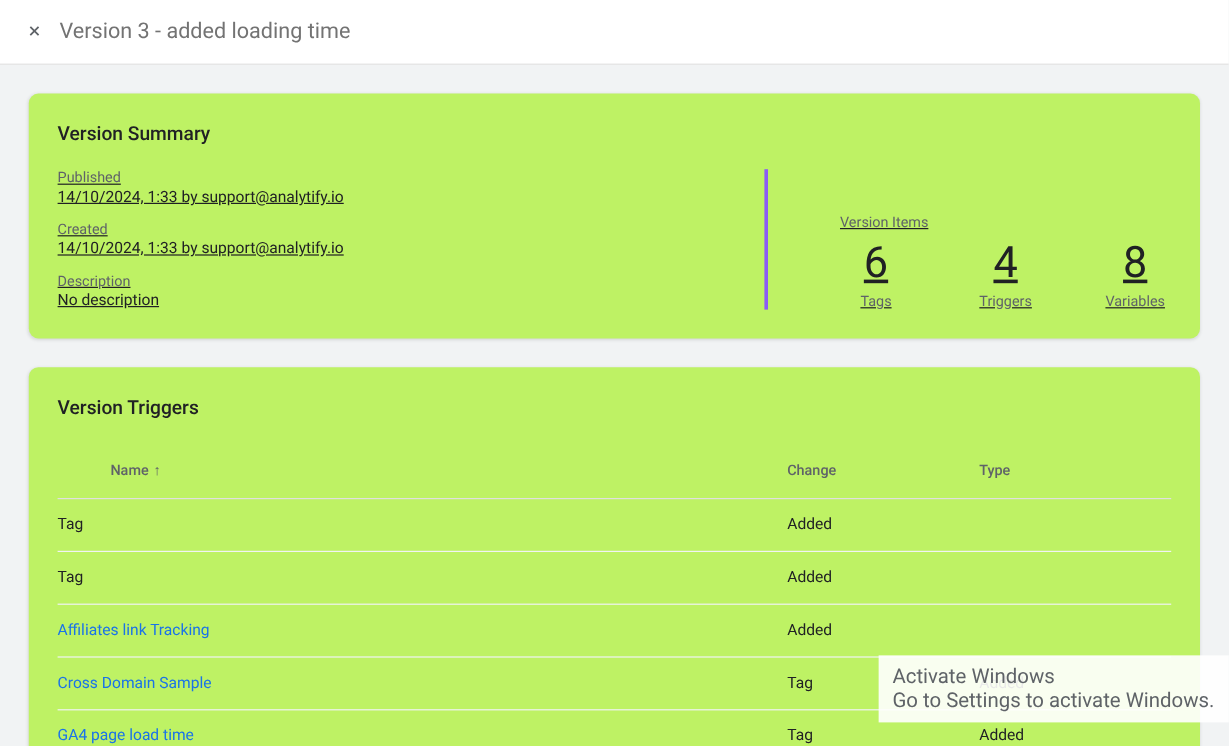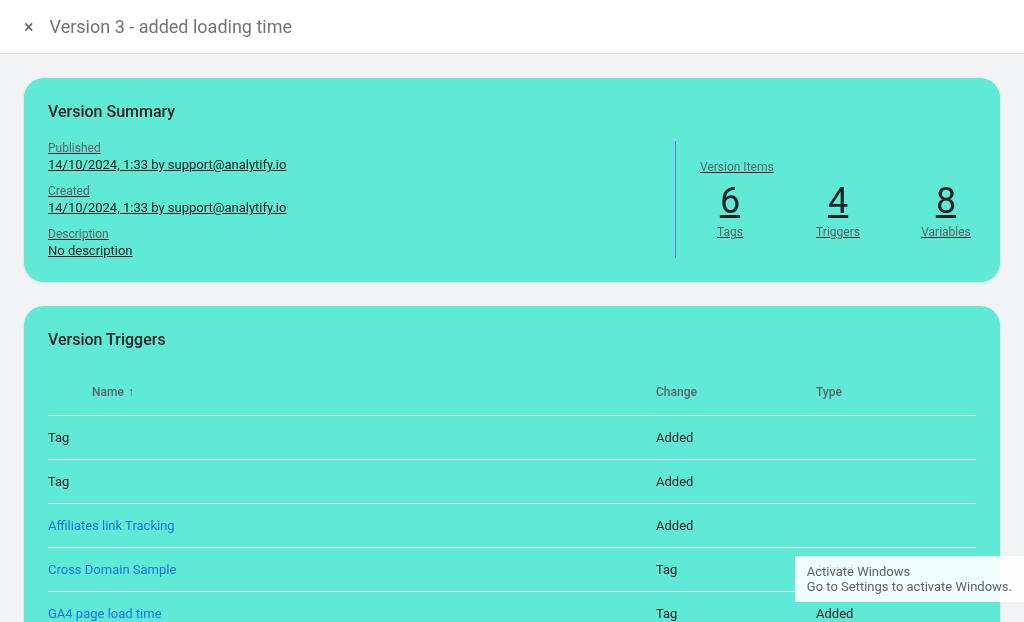--- a/index.html
+++ b/index.html
@@ -31,22 +31,22 @@
       line-height: 1;
       user-select: none;
     }
     .content {
       padding: 24px;
       display: flex;
       flex-direction: column;
       gap: 24px;
     }
     .card {
-      background: #5eead4;
-      border-radius: 20px;
+      background: #bef264;
+      border-radius: 8px;
       padding: 24px;
       box-shadow: 0 1px 3px rgba(0,0,0,0.12);
     }
     .card-title {
       font-size: 16px;
       font-weight: 500;
       color: #202124;
       margin-bottom: 20px;
     }
     .summary-grid {
@@ -57,23 +57,23 @@
     }
     .summary-left {
       display: flex;
       flex-direction: column;
       gap: 12px;
     }
     .summary-right {
       display: flex;
       flex-direction: row;
       gap: 48px;
-      align-items: center;
-      padding-left: 24px;
-      border-left: 1px solid #8b5cf6;
+      align-items: flex-end;
+      padding-left: 60px;
+      border-left: 3px solid #8b5cf6;
       margin-left: 24px;
     }
     .meta-label {
       font-size: 12px;
       color: #5f6368;
       margin-bottom: 2px;
     }
     .meta-value {
       font-size: 13px;
       color: #202124;
@@ -157,21 +157,21 @@
       cursor: pointer;
     }
 
     
     .watermark {
       position: fixed;
       bottom: 20px;
       right: 0;
       background: rgba(255,255,255,0.9);
       padding: 8px 12px;
-      font-size: 13px;
+      font-size: 17px;
       color: #5f6368;
       pointer-events: none;
     }
   </style>
 </head>
 <body>
 
 <div class="header">
   <span class="close-btn">×</span>
   <span class="header-title">Version 3 - added loading time</span>

